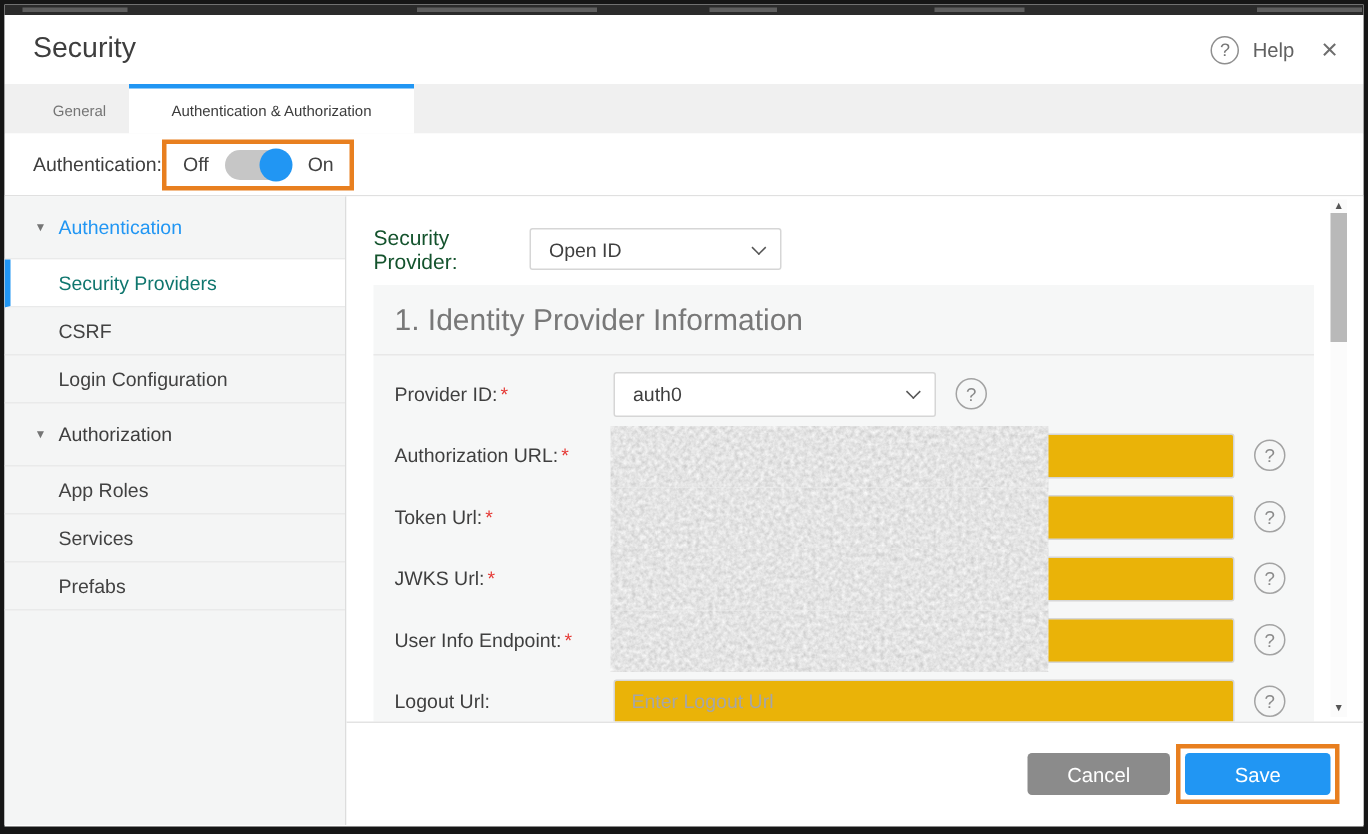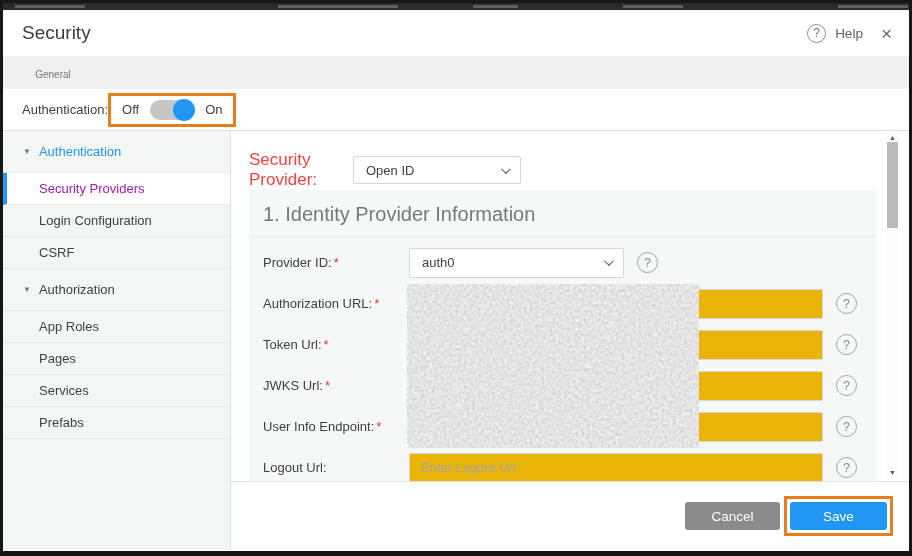--- a/index.html
+++ b/index.html
@@ -37,27 +37,27 @@
 
   
   .body{ display:flex; height:419px; background:#fff; }
   .sidebar{ width:228px; border-right:1px solid #ddd; background:#f4f5f5; }
   .sgroup{ height:42px; display:flex; align-items:center; gap:8px; padding-left:20px;
            border-bottom:1px solid #e9eaea; font-size:13px; color:#3e3e3e; cursor:pointer; }
   .sgroup .tri{ font-size:8px; color:#757575; }
   .sgroup.accent .glabel{ color:#2196f3; }
   .sitem{ height:32px; display:flex; align-items:center; padding-left:36px; border-bottom:1px solid #e9eaea;
           font-size:13px; color:#424242; cursor:pointer; }
-  .sitem.selected{ background:#fff; border-left:4px solid #2196f3; padding-left:32px; color:#a21caf; }
+  .sitem.selected{ background:#fff; border-left:4px solid #2196f3; padding-left:32px; color:#0f766e; }
 
   .right-col{ flex:1; display:flex; flex-direction:column; position:relative; }
   .scrollwrap{ height:350px; position:relative; background:#fff; }
 
   .provider-row{ position:absolute; left:18px; top:19px; display:flex; align-items:center; }
-  .prov-label{ font-size:17px; color:#ef4444; width:104px; }
+  .prov-label{ font-size:14px; color:#14532d; width:104px; }
   .select{ height:28px; background:#fff; border:1px solid #d6d6d6; border-radius:2px; display:flex;
            align-items:center; justify-content:space-between; padding:0 12px; font-size:13px; color:#3f3f3f; cursor:pointer; }
   .select.sm{ width:168px; }
   .select.md{ width:215px; height:30px; }
   .chev{ width:7px; height:7px; border-right:1.5px solid #555; border-bottom:1.5px solid #555;
          transform:rotate(45deg) translateY(-2px); }
 
   .panel{ position:absolute; left:18px; top:59px; width:627px; height:292px; background:#f6f7f7; }
   .panel-title{ font-size:20px; color:#787878; padding:13px 14px 10px; border-bottom:1px solid #e8e8e8;
                 margin:0 0 0 0; }
@@ -105,48 +105,48 @@
     <div class="title">Security</div>
     <div class="hdr-right">
       <span class="helpc">?</span>
       <span class="help-text">Help</span>
       <span class="close">×</span>
     </div>
   </div>
 
   <div class="tabbar" id="tabbar">
       <div class="tab general">General</div>
+      <div class="tab active">Authentication &amp; Authorization</div>
     </div>
 
   <div class="toggle-row">
     <span class="tr-label">Authentication:</span>
     <div class="hl-box toggle-box">
       <span class="tstate">Off</span>
       <div class="switch">
         <div class="knob"></div>
       </div>
       <span class="tstate">On</span>
     </div>
   </div>
 
   <div class="body">
     <div class="sidebar" id="sidebar">
         <div class="sgroup accent">
           <span class="tri">▼</span>
           <span class="glabel">Authentication</span>
         </div>
         <div class="sitem selected">Security Providers</div>
+        <div class="sitem">CSRF</div>
         <div class="sitem">Login Configuration</div>
-        <div class="sitem">CSRF</div>
         <div class="sgroup">
           <span class="tri">▼</span>
           <span class="glabel">Authorization</span>
         </div>
         <div class="sitem">App Roles</div>
-        <div class="sitem">Pages</div>
         <div class="sitem">Services</div>
         <div class="sitem">Prefabs</div>
       </div>
 
     <div class="right-col">
       <div class="scrollwrap">
         <div class="provider-row">
           <span class="prov-label">Security Provider:</span>
           <div class="select sm">
             <span>Open ID</span>

